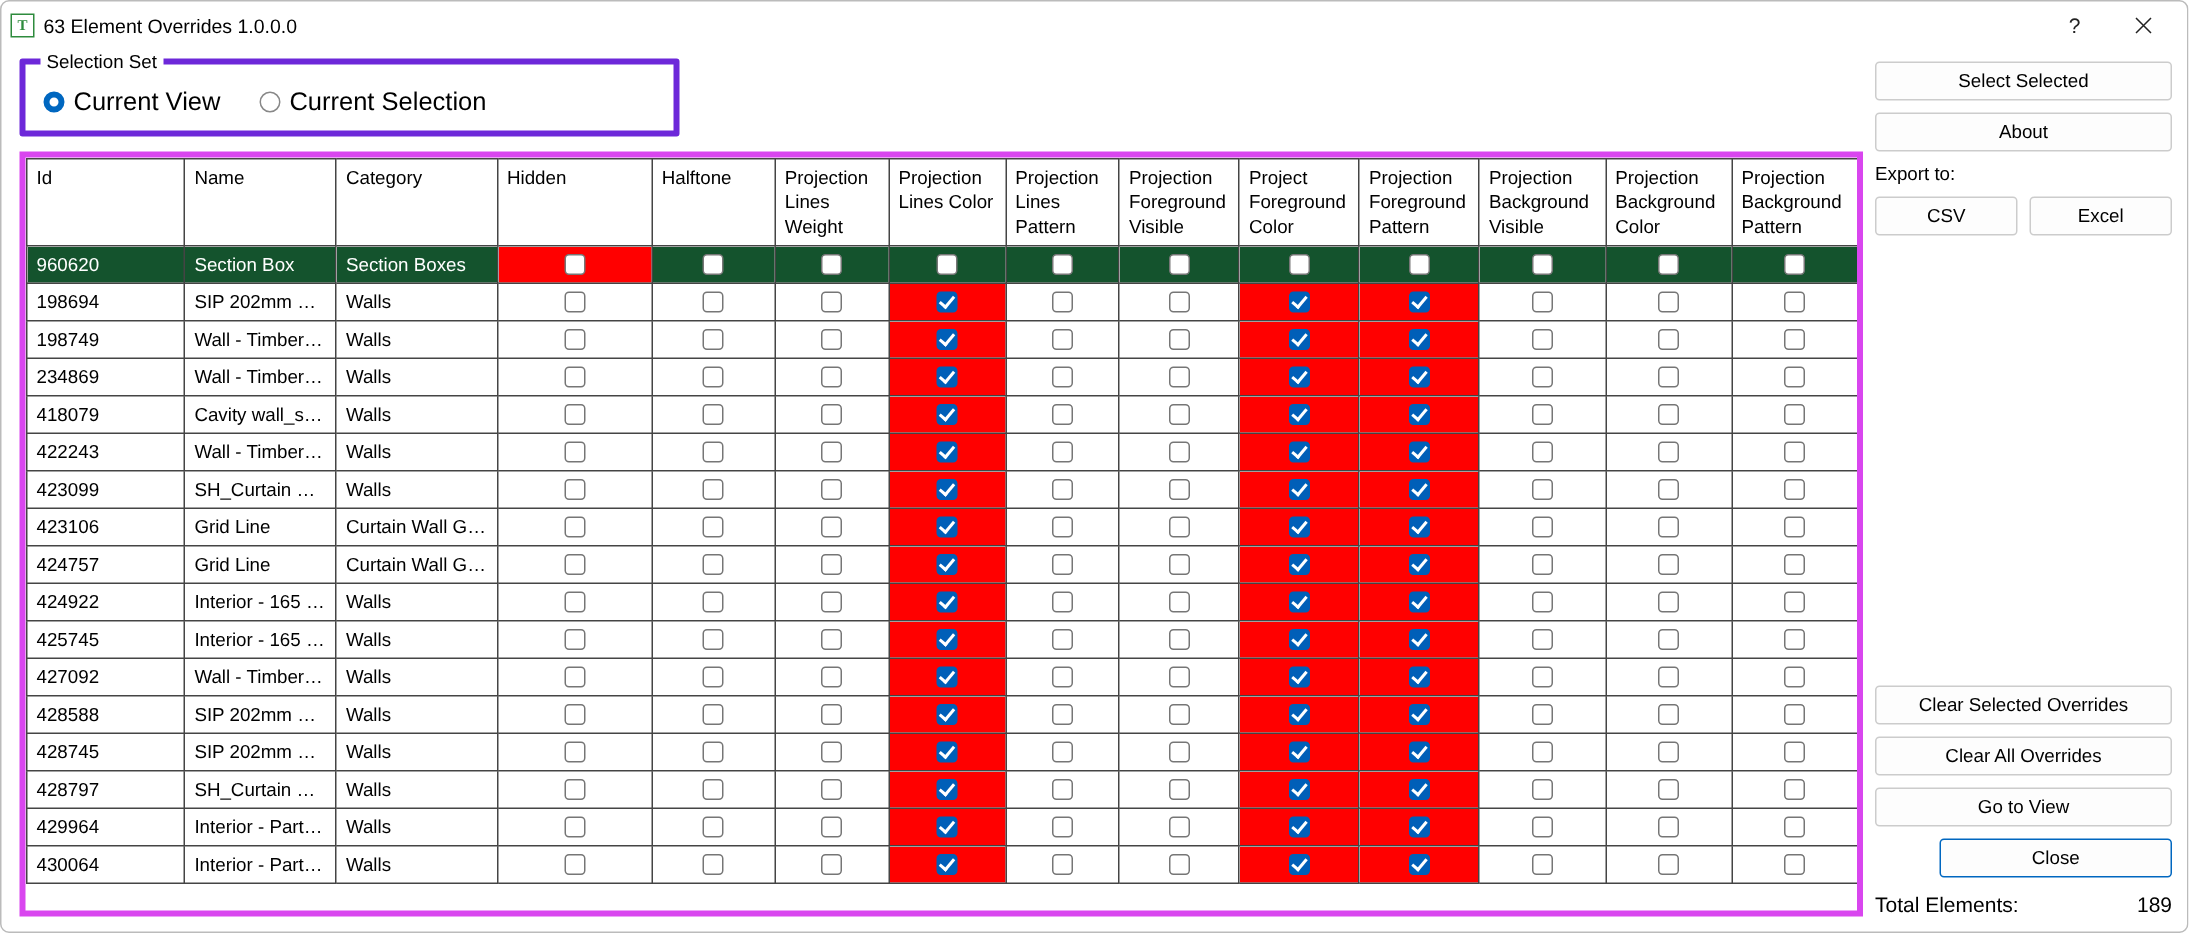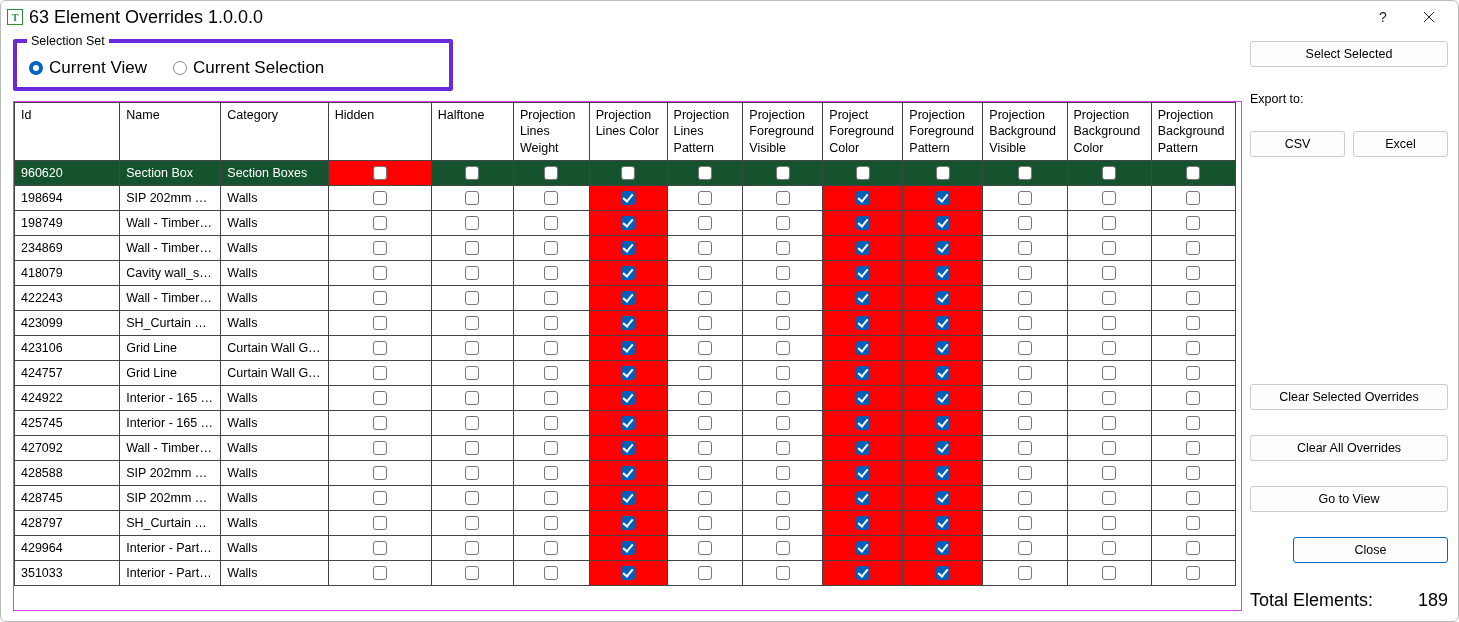--- a/index.html
+++ b/index.html
@@ -1,51 +1,51 @@
 <!DOCTYPE html>
 <html><head>
 <meta charset="utf-8">
 <style>
   * { box-sizing: border-box; }
   html, body { margin:0; padding:0; font-family: "Segoe UI", Tahoma, sans-serif; font-size:12.5px; color:#000; background:#fff; }
   .window { width:1459px; height:622px; border:1px solid #bbb; border-radius:6px; position:relative; display:flex; flex-direction:column; background:#fff; overflow:hidden; }
   .titlebar { height:32px; display:flex; align-items:center; padding:0 6px; }
   .titlebar .app-icon { width:16px; height:16px; margin-right:6px; border:1.5px solid #2e8b3d; color:#2e8b3d; font-weight:bold; font-size:10px; display:flex; align-items:center; justify-content:center; font-family:Georgia,serif; }
-  .titlebar .title { font-size:18px; }
+  .titlebar .title { font-size:13px; }
   .titlebar .spacer { flex:1; }
   .titlebar .win-btn { width:46px; height:30px; display:flex; align-items:center; justify-content:center; font-size:14px; color:#222; }
   .titlebar .win-btn svg { width:12px; height:12px; stroke:#222; stroke-width:1; fill:none; }
   .body { flex:1; display:flex; padding:6px 10px 10px 12px; gap:8px; overflow:hidden; }
   .left { flex:1; display:flex; flex-direction:column; min-width:0; }
   .groupbox { border:4px solid #6d28d9; position:relative; padding:14px 12px 8px 12px; width:440px; height:52px; display:flex; align-items:center; gap:26px; border-radius:2px; }
   .groupbox .legend { position:absolute; top:-9px; left:10px; background:#fff; padding:0 4px; font-size:12.5px; color:#000; }
   .radio { display:flex; align-items:center; gap:6px; font-size:17px; cursor:pointer; }
   .radio .r-outer { width:14px; height:14px; border-radius:50%; border:1px solid #888; display:flex; align-items:center; justify-content:center; background:#fff; }
   .radio.selected .r-outer { border:4px solid #0067c0; }
-  .table-wrap { border:1px solid #d946ef; margin-top:10px; flex:1; overflow:hidden; position:relative; }
+  .table-wrap { border:4px solid #d946ef; margin-top:10px; flex:1; overflow:hidden; position:relative; }
   .table-scroll { height:100%; overflow:auto; }
   table { border-collapse:collapse; table-layout:fixed; width:1222px; }
   th, td { border:1px solid #444; padding:4px 6px; font-size:12.5px; font-weight:400; text-align:left; height:25px; background:#fff; overflow:hidden; white-space:nowrap; text-overflow:ellipsis; }
   th { vertical-align:top; line-height:1.3; height:55px; white-space:normal; }
   td.center, th.center { text-align:center; }
   tr.selected td { background:#14532d; color:#fff; }
   tr.selected td.override-red { background:#f00; }
   td.override-red { background:#f00; }
   .cb { display:inline-block; width:14px; height:14px; border:1px solid #767676; border-radius:3px; background:#fff; vertical-align:middle; position:relative; }
   .cb.checked { background:#005fb8; border-color:#005fb8; }
   .cb.checked::after { content:""; position:absolute; left:3px; top:0px; width:4px; height:8px; border:solid #fff; border-width:0 2px 2px 0; transform:rotate(40deg); }
   
-  .right { width:198px; display:flex; flex-direction:column; gap:25px; padding-top:2px; }
+  .right { width:198px; display:flex; flex-direction:column; gap:8px; padding-top:2px; }
   .btn { border:1px solid #ccc; background:#fdfdfd; border-radius:3px; height:26px; display:flex; align-items:center; justify-content:center; font-size:12.5px; cursor:pointer; }
   .btn.primary { border:1px solid #0067c0;margin-left:43px; }
   .export-row { display:flex; gap:8px; }
   .export-row .btn { flex:1; }
   .label { font-size:12.5px; }
   .right-spacer { flex:1; }
-  .footer-row { display:flex; justify-content:space-between; font-size:18px; margin-top:2px; }
+  .footer-row { display:flex; justify-content:space-between; font-size:14px; margin-top:2px; }
   .col-id{width:100px;} .col-name{width:96px;} .col-cat{width:102px;}
   .col-hidden{width:98px;} .col-half{width:78px;} .col-plw{width:72px;}
   .col-plc{width:74px;} .col-plp{width:72px;} .col-pfv{width:76px;}
   .col-pfc{width:76px;} .col-pfp{width:76px;} .col-pbv{width:80px;margin-left:43px;}
   .col-pbc{width:80px;} .col-pbp{width:80px;}
   .table-scroll::-webkit-scrollbar { width:14px; height:14px; }
   .table-scroll::-webkit-scrollbar-thumb { background:#c2c2c2; border-radius:3px; }
   .table-scroll::-webkit-scrollbar-track { background:#f5f5f5; }
 </style>
 </head>
@@ -350,21 +350,21 @@
                   <td class="col-plc center override-red"><span class="cb checked"></span></td>
                   <td class="col-plp center"><span class="cb"></span></td>
                   <td class="col-pfv center"><span class="cb"></span></td>
                   <td class="col-pfc center override-red"><span class="cb checked"></span></td>
                   <td class="col-pfp center override-red"><span class="cb checked"></span></td>
                   <td class="col-pbv center"><span class="cb"></span></td>
                   <td class="col-pbc center"><span class="cb"></span></td>
                   <td class="col-pbp center"><span class="cb"></span></td>
                 </tr>
                 <tr>
-                  <td class="col-id">351033</td>
+                  <td class="col-id">430064</td>
                   <td class="col-name">Interior - Partiti...</td>
                   <td class="col-cat">Walls</td>
                   <td class="col-hidden center"><span class="cb"></span></td>
                   <td class="col-half center"><span class="cb"></span></td>
                   <td class="col-plw center"><span class="cb"></span></td>
                   <td class="col-plc center override-red"><span class="cb checked"></span></td>
                   <td class="col-plp center"><span class="cb"></span></td>
                   <td class="col-pfv center"><span class="cb"></span></td>
                   <td class="col-pfc center override-red"><span class="cb checked"></span></td>
                   <td class="col-pfp center override-red"><span class="cb checked"></span></td>
@@ -373,20 +373,21 @@
                   <td class="col-pbp center"><span class="cb"></span></td>
                 </tr>
               </tbody>
           </table>
         </div>
       </div>
     </div>
 
     <div class="right">
       <div class="btn">Select Selected</div>
+      <div class="btn">About</div>
       <div class="label">Export to:</div>
       <div class="export-row">
         <div class="btn">CSV</div>
         <div class="btn">Excel</div>
       </div>
       <div class="right-spacer"></div>
       <div class="btn">Clear Selected Overrides</div>
       <div class="btn">Clear All Overrides</div>
       <div class="btn">Go to View</div>
       <div class="btn primary">Close</div>

